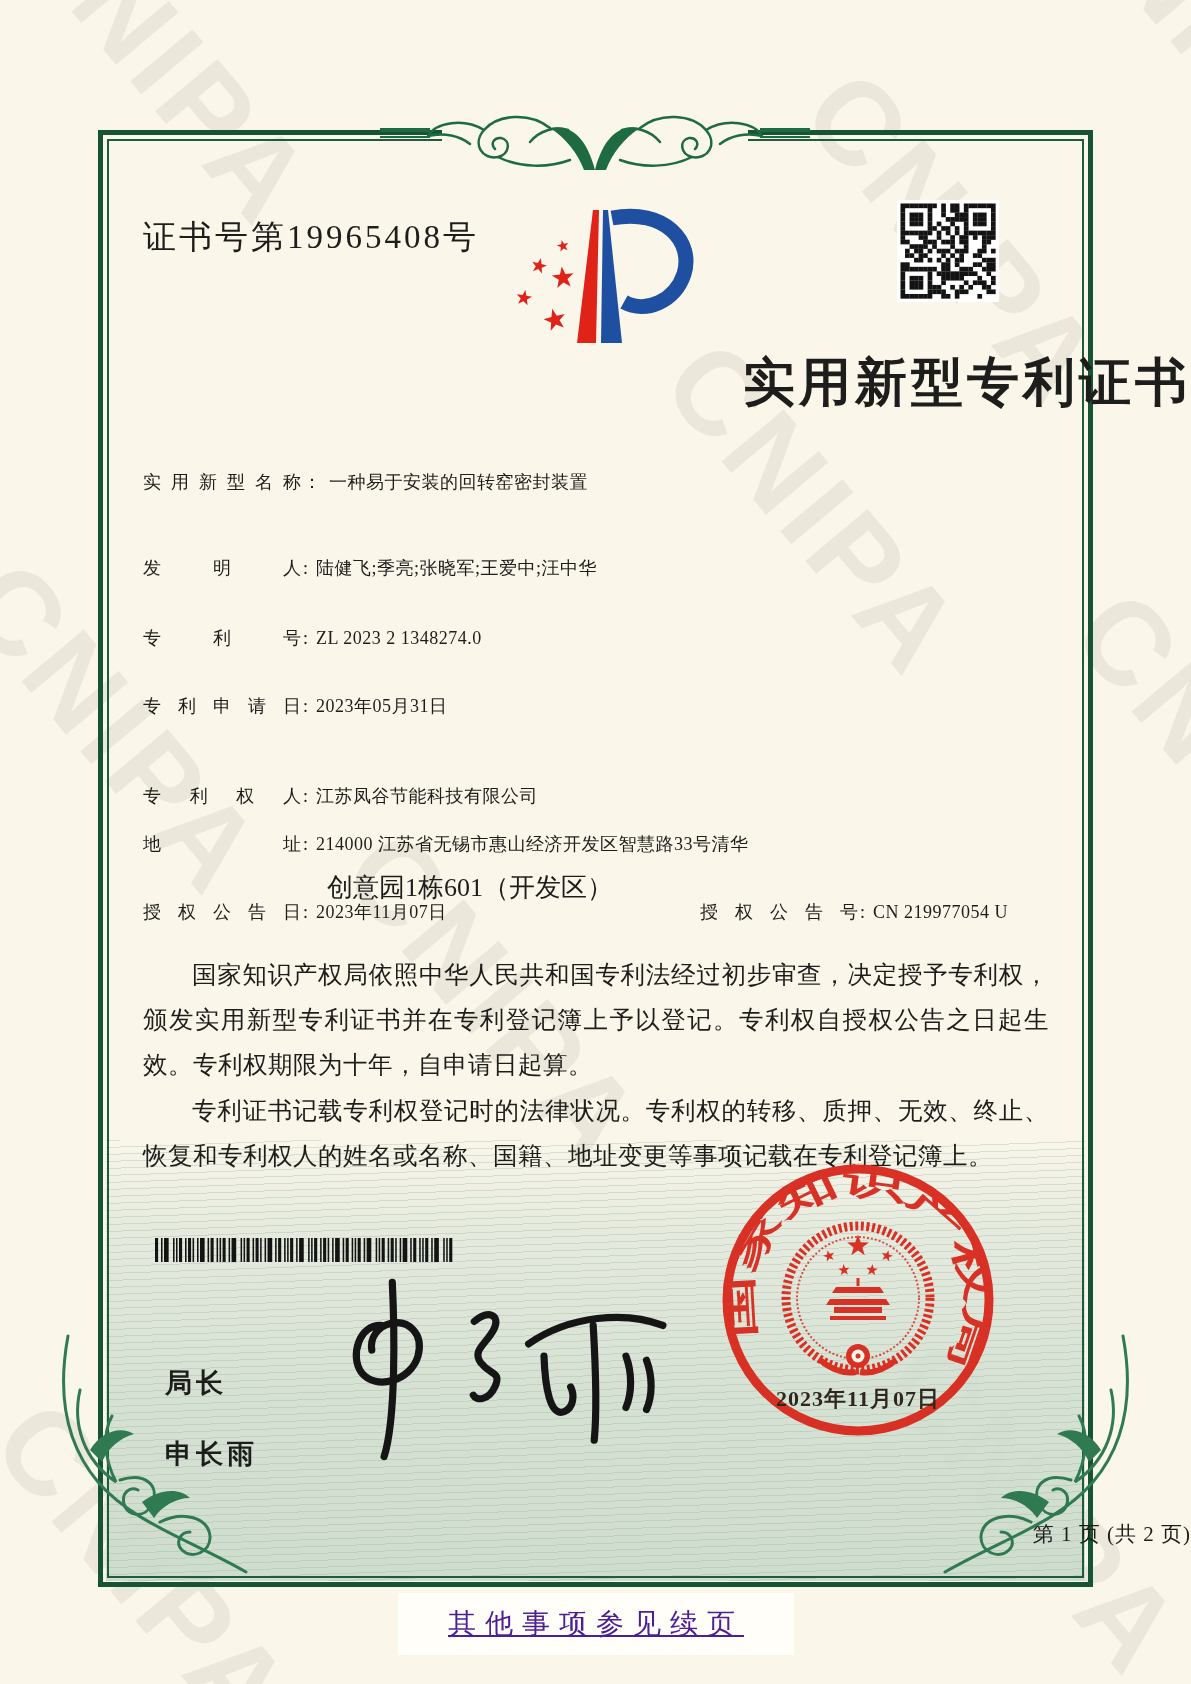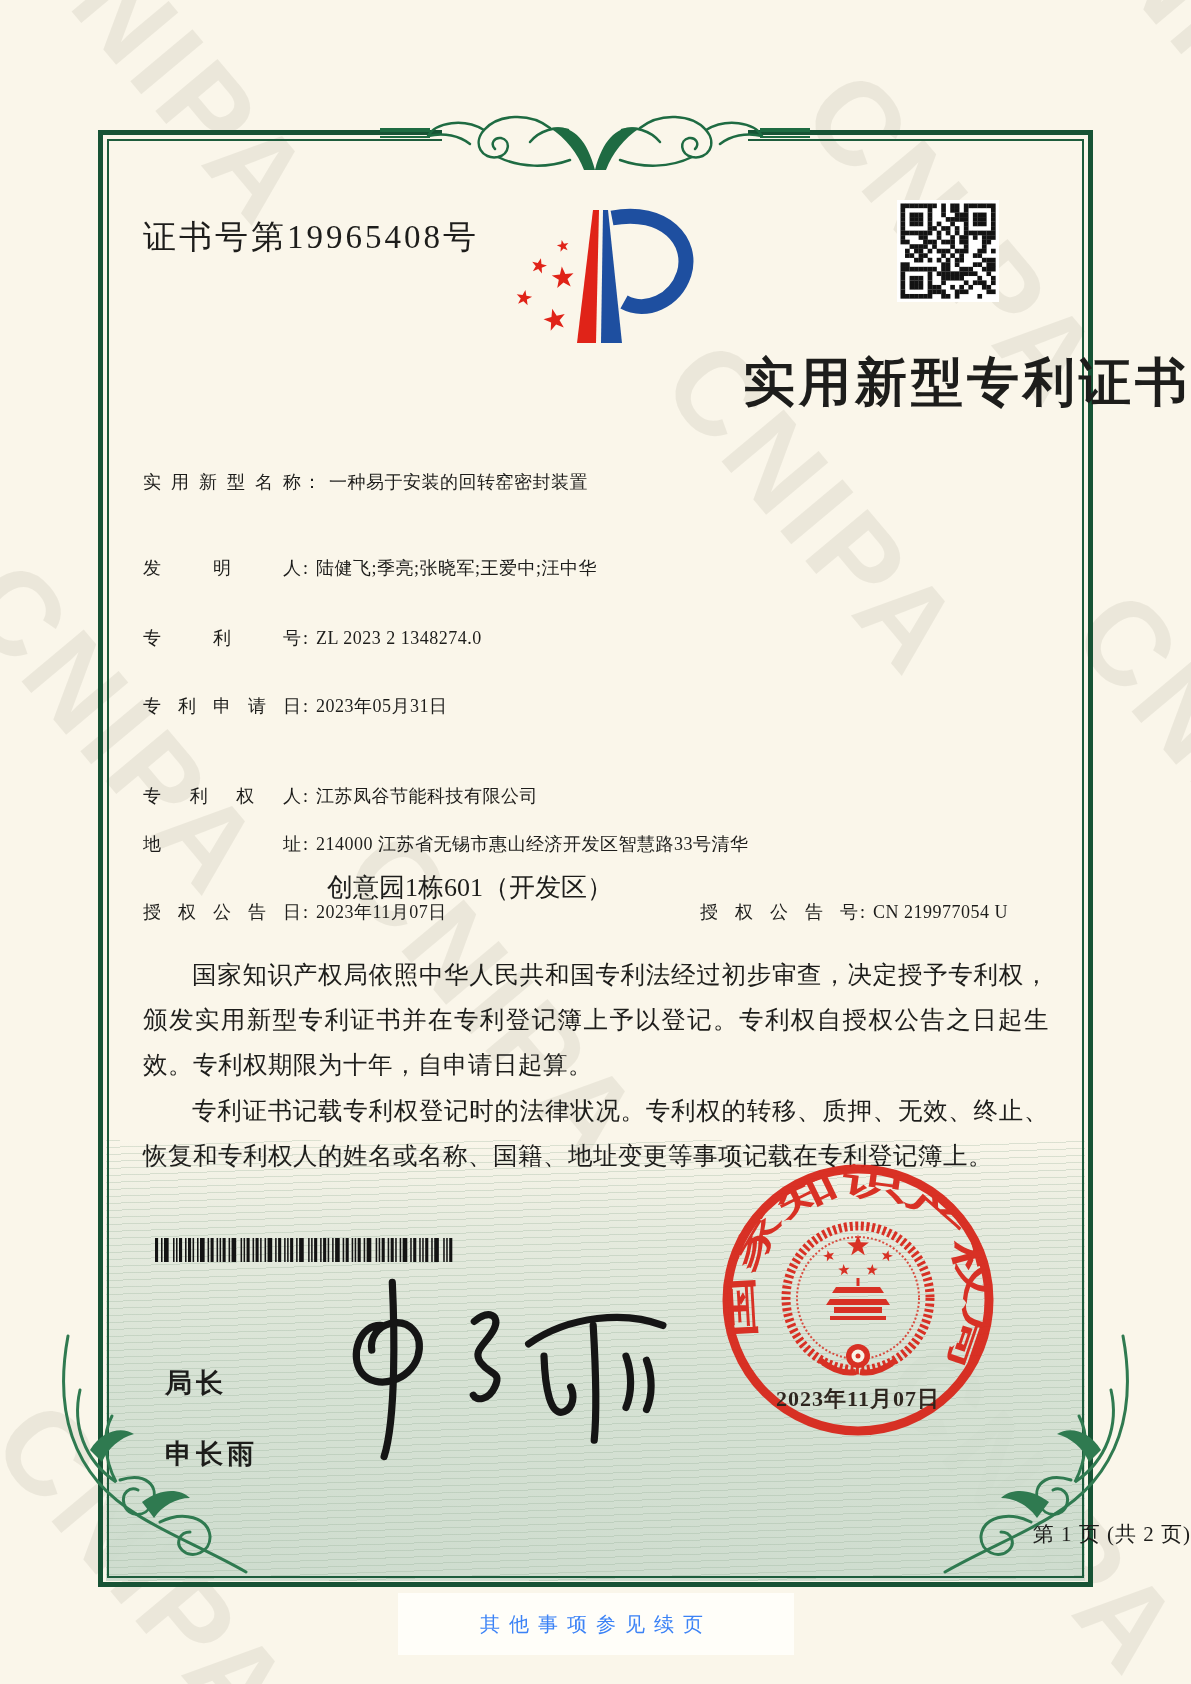--- a/index.html
+++ b/index.html
@@ -26,21 +26,21 @@
   .fval{letter-spacing:0.5px;}
   .addr2{position:absolute;left:327px;top:870px;font-size:26px;}
   .grant2{position:absolute;left:557px;top:0;}
   .para{position:absolute;left:143px;width:906px;font-size:24.5px;line-height:45px;text-align:justify;
         text-indent:2em;letter-spacing:0.5px;}
   .director{position:absolute;left:165px;font-size:27px;font-weight:600;
             font-family:"Liberation Sans","DejaVu Sans",sans-serif;letter-spacing:4px;}
   .page-num{position:absolute;left:0;right:0;top:1520px;text-align:right;font-size:21px;letter-spacing:1px;}
   .note-box{position:absolute;left:398px;top:1593px;width:396px;height:62px;background:#fffef9;
             display:flex;align-items:center;justify-content:center;z-index:4;}
-  .note-box span{font-size:20px;letter-spacing:9px;color:#3b82f6;}
+  .note-box span{font-size:28px;letter-spacing:9px;color:#4c1d95;text-decoration:underline;}
   svg{display:block;}
   .abs{position:absolute;}
 </style>
 </head>
 <body>
 
 <div class="page">
 
   <div class="wm" style="left:-30px;top:-10px;">CNIPA</div>
   <div class="wm" style="left:760px;top:170px;">CNIPA</div>

